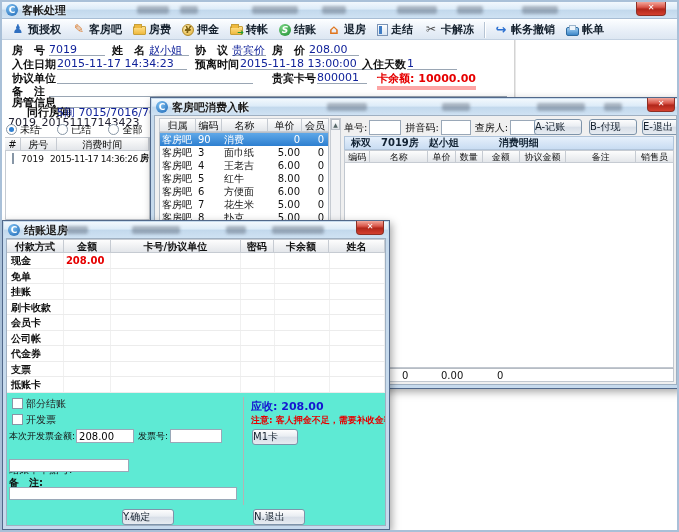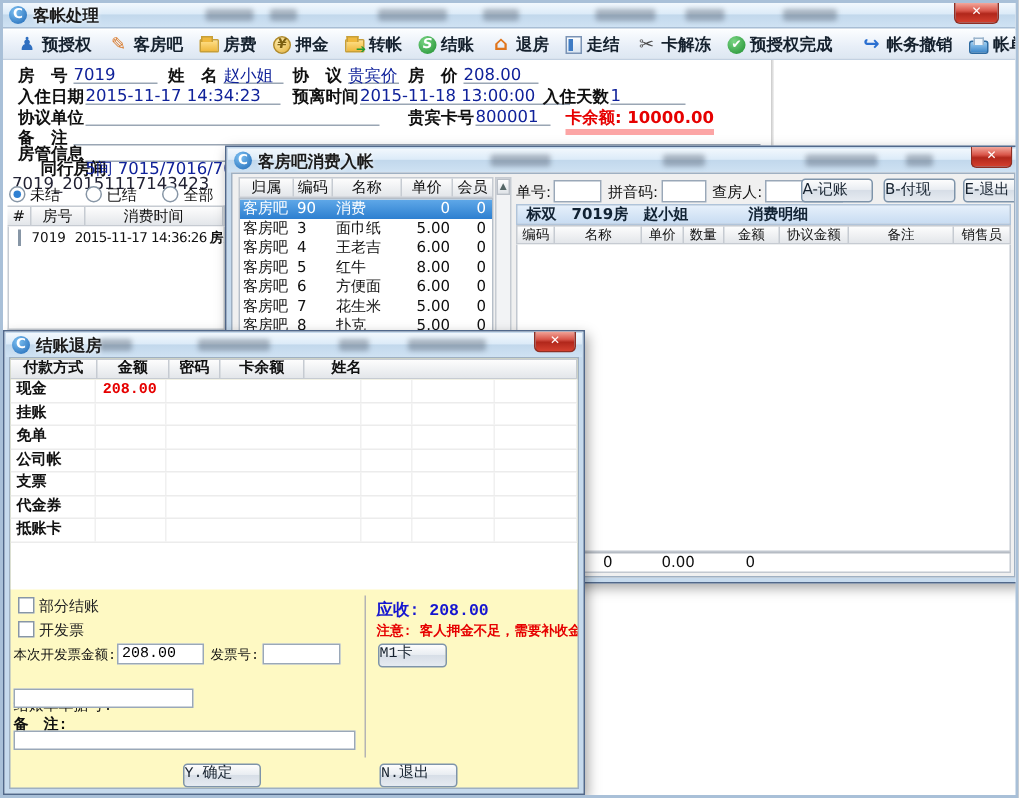--- a/index.html
+++ b/index.html
@@ -171,24 +171,20 @@
         <span>退房</span>
       </span>
     <span class="tbtn">
         <i class="ic ic-book"></i>
         <span>走结</span>
       </span>
     <span class="tbtn">
         <i class="ic ic-scissors"></i>
         <span>卡解冻</span>
       </span>
-    <span class="tbtn">
-        <i class="ic ic-check"></i>
-        <span>预授权完成</span>
-      </span>
     <span class="tsep"></span>
     <span class="tbtn">
         <i class="ic ic-undo"></i>
         <span>帐务撤销</span>
       </span>
     <span class="tbtn">
         <i class="ic ic-print"></i>
         <span>帐单</span>
       </span>
 
@@ -363,71 +359,88 @@
     <div class="titlebar">
       <span class="appicon">C</span>
       <span class="apptitle">结账退房</span>
       <span class="blob" style="left:62px;width:22px;"></span>
       <span class="blob" style="left:128px;width:48px;"></span>
       <span class="blob" style="left:222px;width:20px;"></span>
       <span class="blob" style="left:268px;width:52px;"></span>
     </div>
     <div class="btn-close" style="right:5px;width:28px;">✕</div>
 
-    <div class="dlg-body" style="background:#fef9c3;font-family:Liberation Mono, monospace;">
+    <div class="dlg-body" style="background:#5eead4;">
       <div class="pay-head grid-head" style="border-left:none;height:14px;">
         <span class="p1">付款方式</span>
         <span class="p2">金额</span>
+        <span class="p3">卡号/协议单位</span>
         <span class="p4">密码</span>
         <span class="p5">卡余额</span>
         <span class="p6" style="border-right:none;">姓名</span>
       </div>
       <div class="pay-rows">
         <div class="pay-row">
             <span class="pc-name">现金</span>
             <span class="pc-amt">208.00</span>
             <span class="pc-card"></span>
             <span class="pc-pwd"></span>
             <span class="pc-bal"></span>
             <span class="pc-guest"></span>
           </div>
         <div class="pay-row">
+            <span class="pc-name">免单</span>
+            <span class="pc-amt"></span>
+            <span class="pc-card"></span>
+            <span class="pc-pwd"></span>
+            <span class="pc-bal"></span>
+            <span class="pc-guest"></span>
+          </div>
+        <div class="pay-row">
             <span class="pc-name">挂账</span>
             <span class="pc-amt"></span>
             <span class="pc-card"></span>
             <span class="pc-pwd"></span>
             <span class="pc-bal"></span>
             <span class="pc-guest"></span>
           </div>
         <div class="pay-row">
-            <span class="pc-name">免单</span>
+            <span class="pc-name">刷卡收款</span>
+            <span class="pc-amt"></span>
+            <span class="pc-card"></span>
+            <span class="pc-pwd"></span>
+            <span class="pc-bal"></span>
+            <span class="pc-guest"></span>
+          </div>
+        <div class="pay-row">
+            <span class="pc-name">会员卡</span>
             <span class="pc-amt"></span>
             <span class="pc-card"></span>
             <span class="pc-pwd"></span>
             <span class="pc-bal"></span>
             <span class="pc-guest"></span>
           </div>
         <div class="pay-row">
             <span class="pc-name">公司帐</span>
             <span class="pc-amt"></span>
             <span class="pc-card"></span>
             <span class="pc-pwd"></span>
             <span class="pc-bal"></span>
             <span class="pc-guest"></span>
           </div>
         <div class="pay-row">
+            <span class="pc-name">代金券</span>
+            <span class="pc-amt"></span>
+            <span class="pc-card"></span>
+            <span class="pc-pwd"></span>
+            <span class="pc-bal"></span>
+            <span class="pc-guest"></span>
+          </div>
+        <div class="pay-row">
             <span class="pc-name">支票</span>
-            <span class="pc-amt"></span>
-            <span class="pc-card"></span>
-            <span class="pc-pwd"></span>
-            <span class="pc-bal"></span>
-            <span class="pc-guest"></span>
-          </div>
-        <div class="pay-row">
-            <span class="pc-name">代金券</span>
             <span class="pc-amt"></span>
             <span class="pc-card"></span>
             <span class="pc-pwd"></span>
             <span class="pc-bal"></span>
             <span class="pc-guest"></span>
           </div>
         <div class="pay-row">
             <span class="pc-name">抵账卡</span>
             <span class="pc-amt"></span>
             <span class="pc-card"></span>

